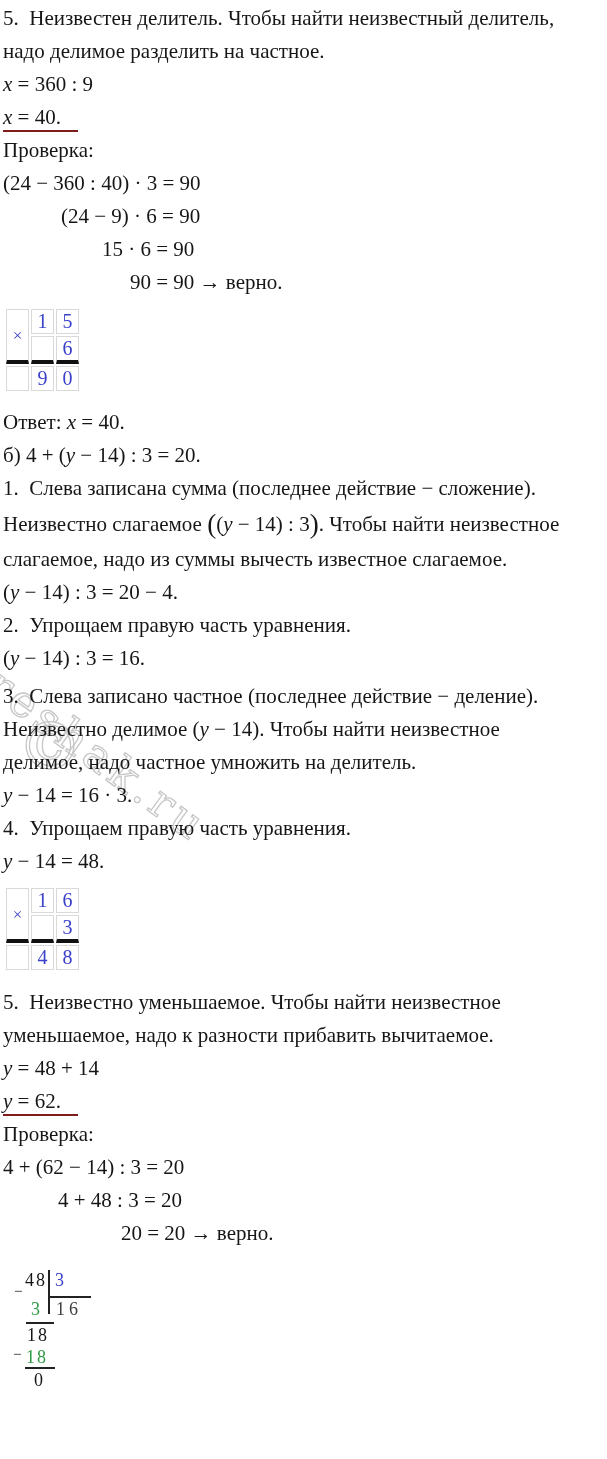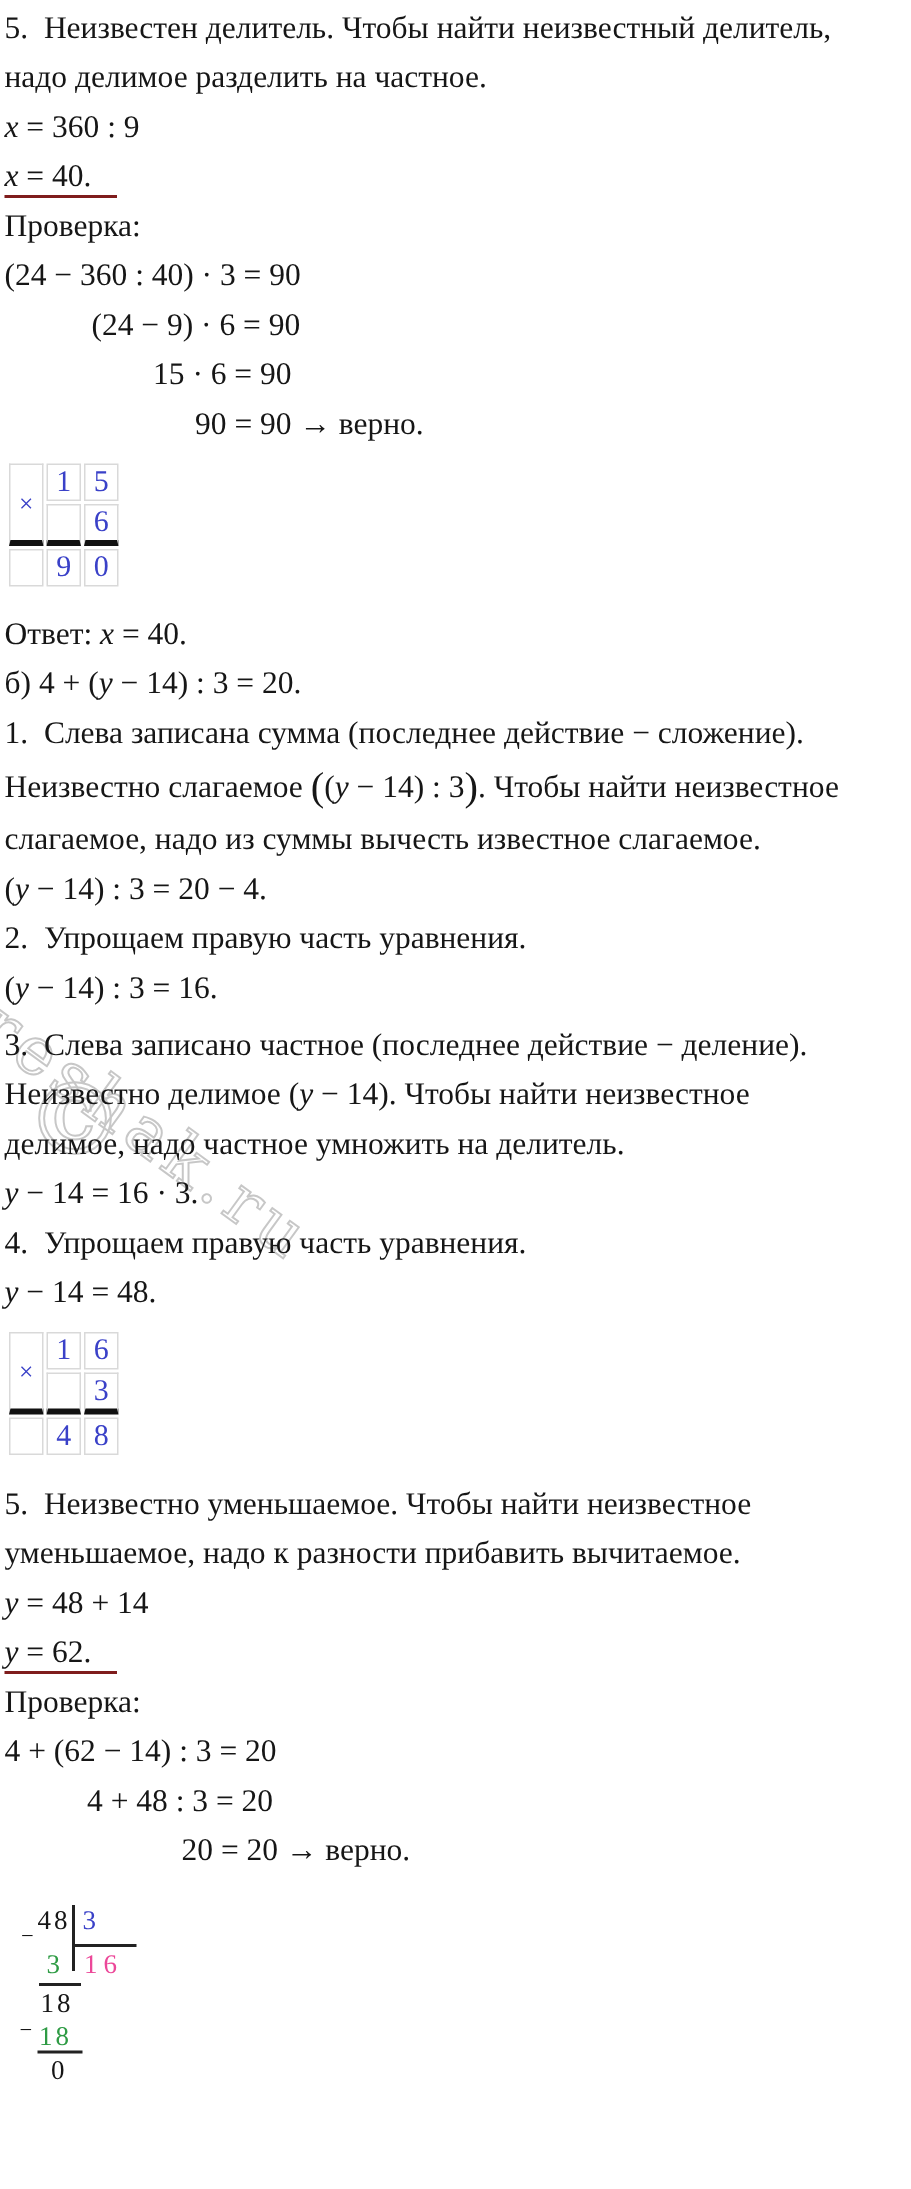--- a/index.html
+++ b/index.html
@@ -43,21 +43,21 @@
 
   
   .longdiv { position:relative; width:120px; height:128px; margin:15px 0 0 10px; }
   .ld { position:absolute; font-size:18px; line-height:22px; white-space:pre; }
   .ld-minus1   { left:1px;  top:15px;  font-size:15px; }
   .ld-dividend { left:12px; top:4px;  letter-spacing:2px; }
   .ld-vbar     { position:absolute; left:35px; top:5px; height:44px; border-left:2px solid #222222; }
   .ld-divisor  { left:42px; top:4px;  color:#3a41c8; }
   .ld-divline  { position:absolute; left:36px; top:31px; width:42px; border-top:2px solid #222222; }
   .ld-sub1     { left:18px; top:33px; color:#2e9b44; }
-  .ld-quotient { left:43px; top:33px; color:#ec4899; letter-spacing:4px; }
+  .ld-quotient { left:43px; top:33px; color:#404040; letter-spacing:4px; }
   .ld-line1    { position:absolute; left:13px; top:57px; width:28px; border-top:2px solid #222222; }
   .ld-rem1     { left:14px; top:59px; letter-spacing:2px; }
   .ld-minus2   { left:0px;  top:78px; font-size:15px; }
   .ld-sub2     { left:13px; top:81px; color:#2e9b44; letter-spacing:2px; }
   .ld-line2    { position:absolute; left:12px; top:102px; width:30px; border-top:2px solid #222222; }
   .ld-rem2     { left:21px; top:104px; }
 
   
   .watermark { position:absolute; left:0; top:0; z-index:0; }
   .wm-text {

